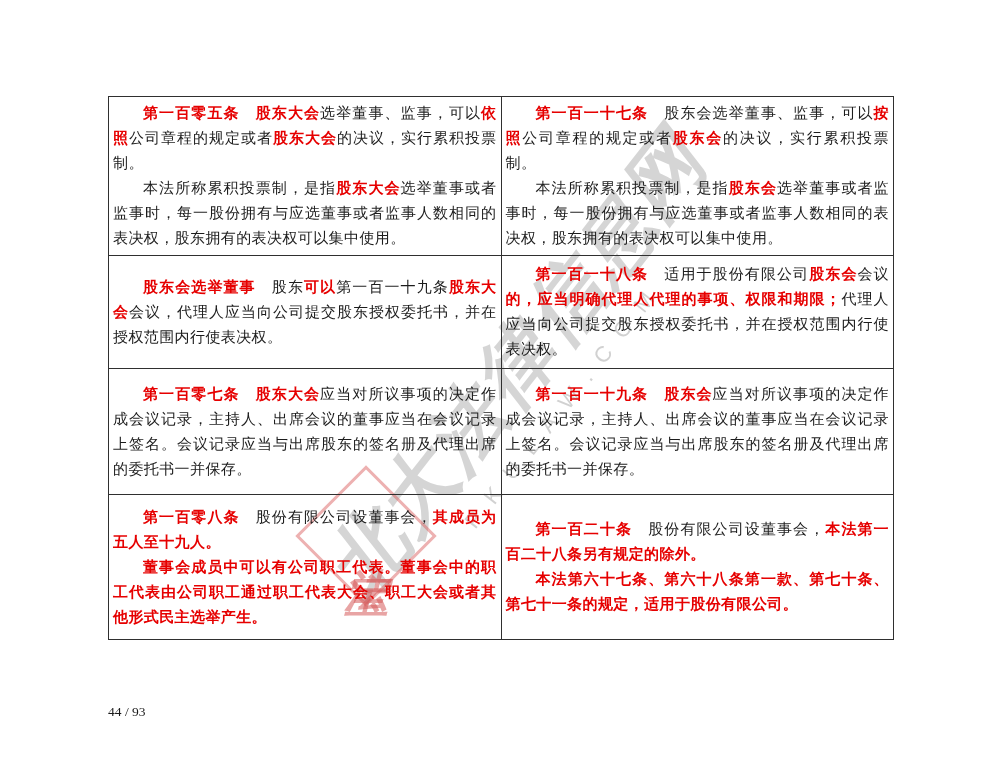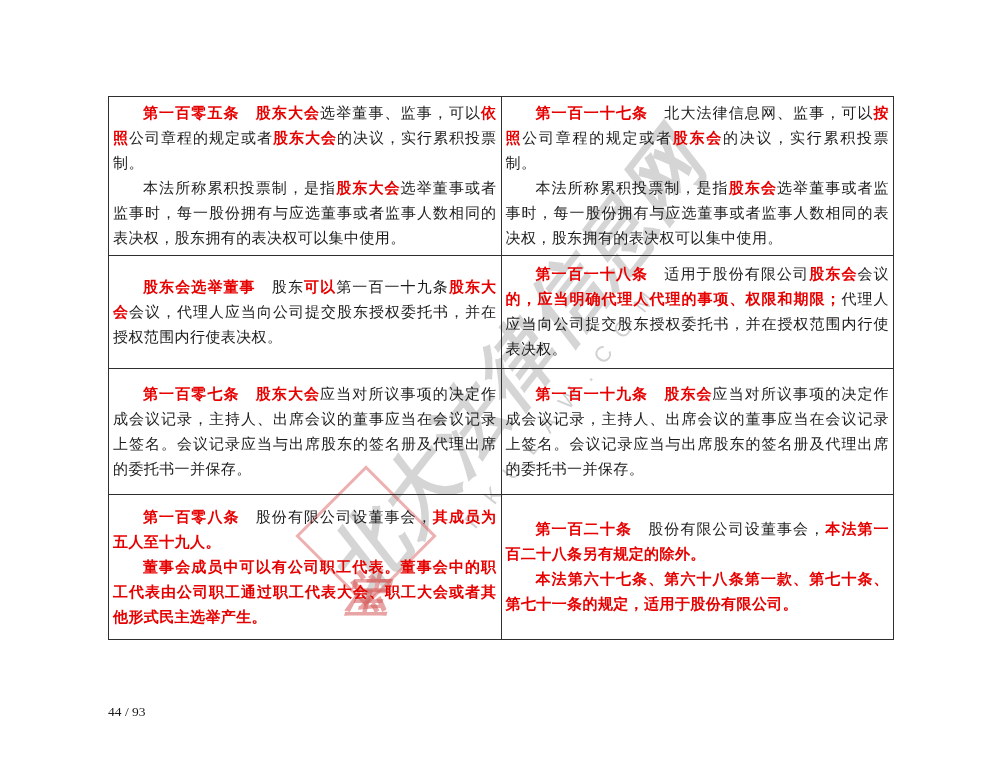--- a/index.html
+++ b/index.html
@@ -126,21 +126,21 @@
   </div>
 
   <table class="doc-table">
     <tbody>
         <tr style="height: 146px;">
           <td>
             <p><span class="run-red">第一百零五条</span><span class="run-black">　</span><span class="run-red">股东大会</span><span class="run-black">选举董事、监事，可以</span><span class="run-red">依照</span><span class="run-black">公司章程的规定或者</span><span class="run-red">股东大会</span><span class="run-black">的决议，实行累积投票制。</span></p>
             <p><span class="run-black">本法所称累积投票制，是指</span><span class="run-red">股东大会</span><span class="run-black">选举董事或者监事时，每一股份拥有与应选董事或者监事人数相同的表决权，股东拥有的表决权可以集中使用。</span></p>
           </td>
           <td>
-            <p><span class="run-red">第一百一十七条</span><span class="run-black">　北大法律信息网、监事，可以</span><span class="run-red">按照</span><span class="run-black">公司章程的规定或者</span><span class="run-red">股东会</span><span class="run-black">的决议，实行累积投票制。</span></p>
+            <p><span class="run-red">第一百一十七条</span><span class="run-black">　股东会选举董事、监事，可以</span><span class="run-red">按照</span><span class="run-black">公司章程的规定或者</span><span class="run-red">股东会</span><span class="run-black">的决议，实行累积投票制。</span></p>
             <p><span class="run-black">本法所称累积投票制，是指</span><span class="run-red">股东会</span><span class="run-black">选举董事或者监事时，每一股份拥有与应选董事或者监事人数相同的表决权，股东拥有的表决权可以集中使用。</span></p>
           </td>
         </tr>
         <tr style="height: 113px;">
           <td>
             <p><span class="run-red">股东会选举董事</span><span class="run-black">　股东</span><span class="run-red">可以</span><span class="run-black">第一百一十九条</span><span class="run-red">股东大会</span><span class="run-black">会议，代理人应当向公司提交股东授权委托书，并在授权范围内行使表决权。</span></p>
           </td>
           <td>
             <p><span class="run-red">第一百一十八条</span><span class="run-black">　适用于股份有限公司</span><span class="run-red">股东会</span><span class="run-black">会议</span><span class="run-red">的，应当明确代理人代理的事项、权限和期限；</span><span class="run-black">代理人应当向公司提交股东授权委托书，并在授权范围内行使表决权。</span></p>
           </td>

